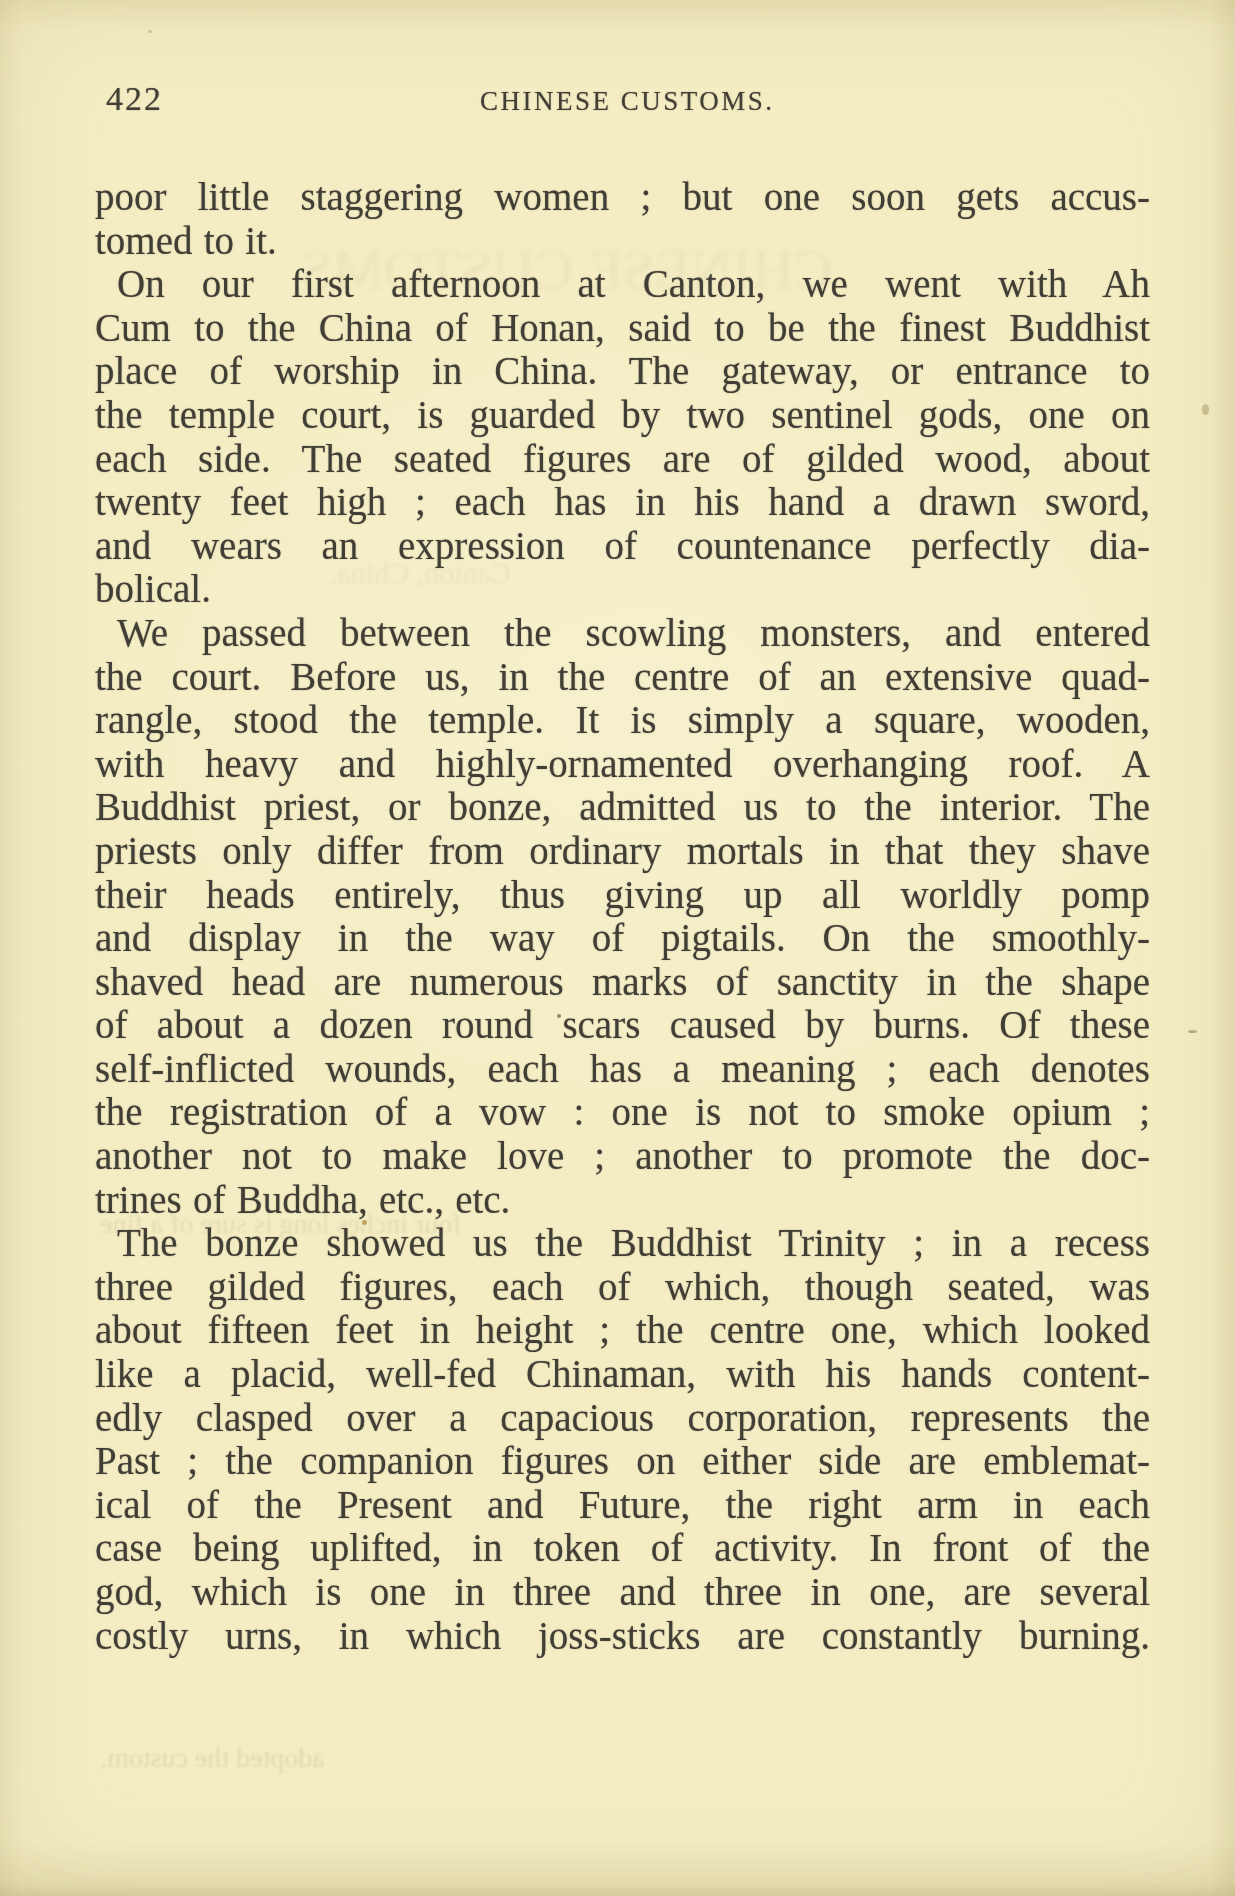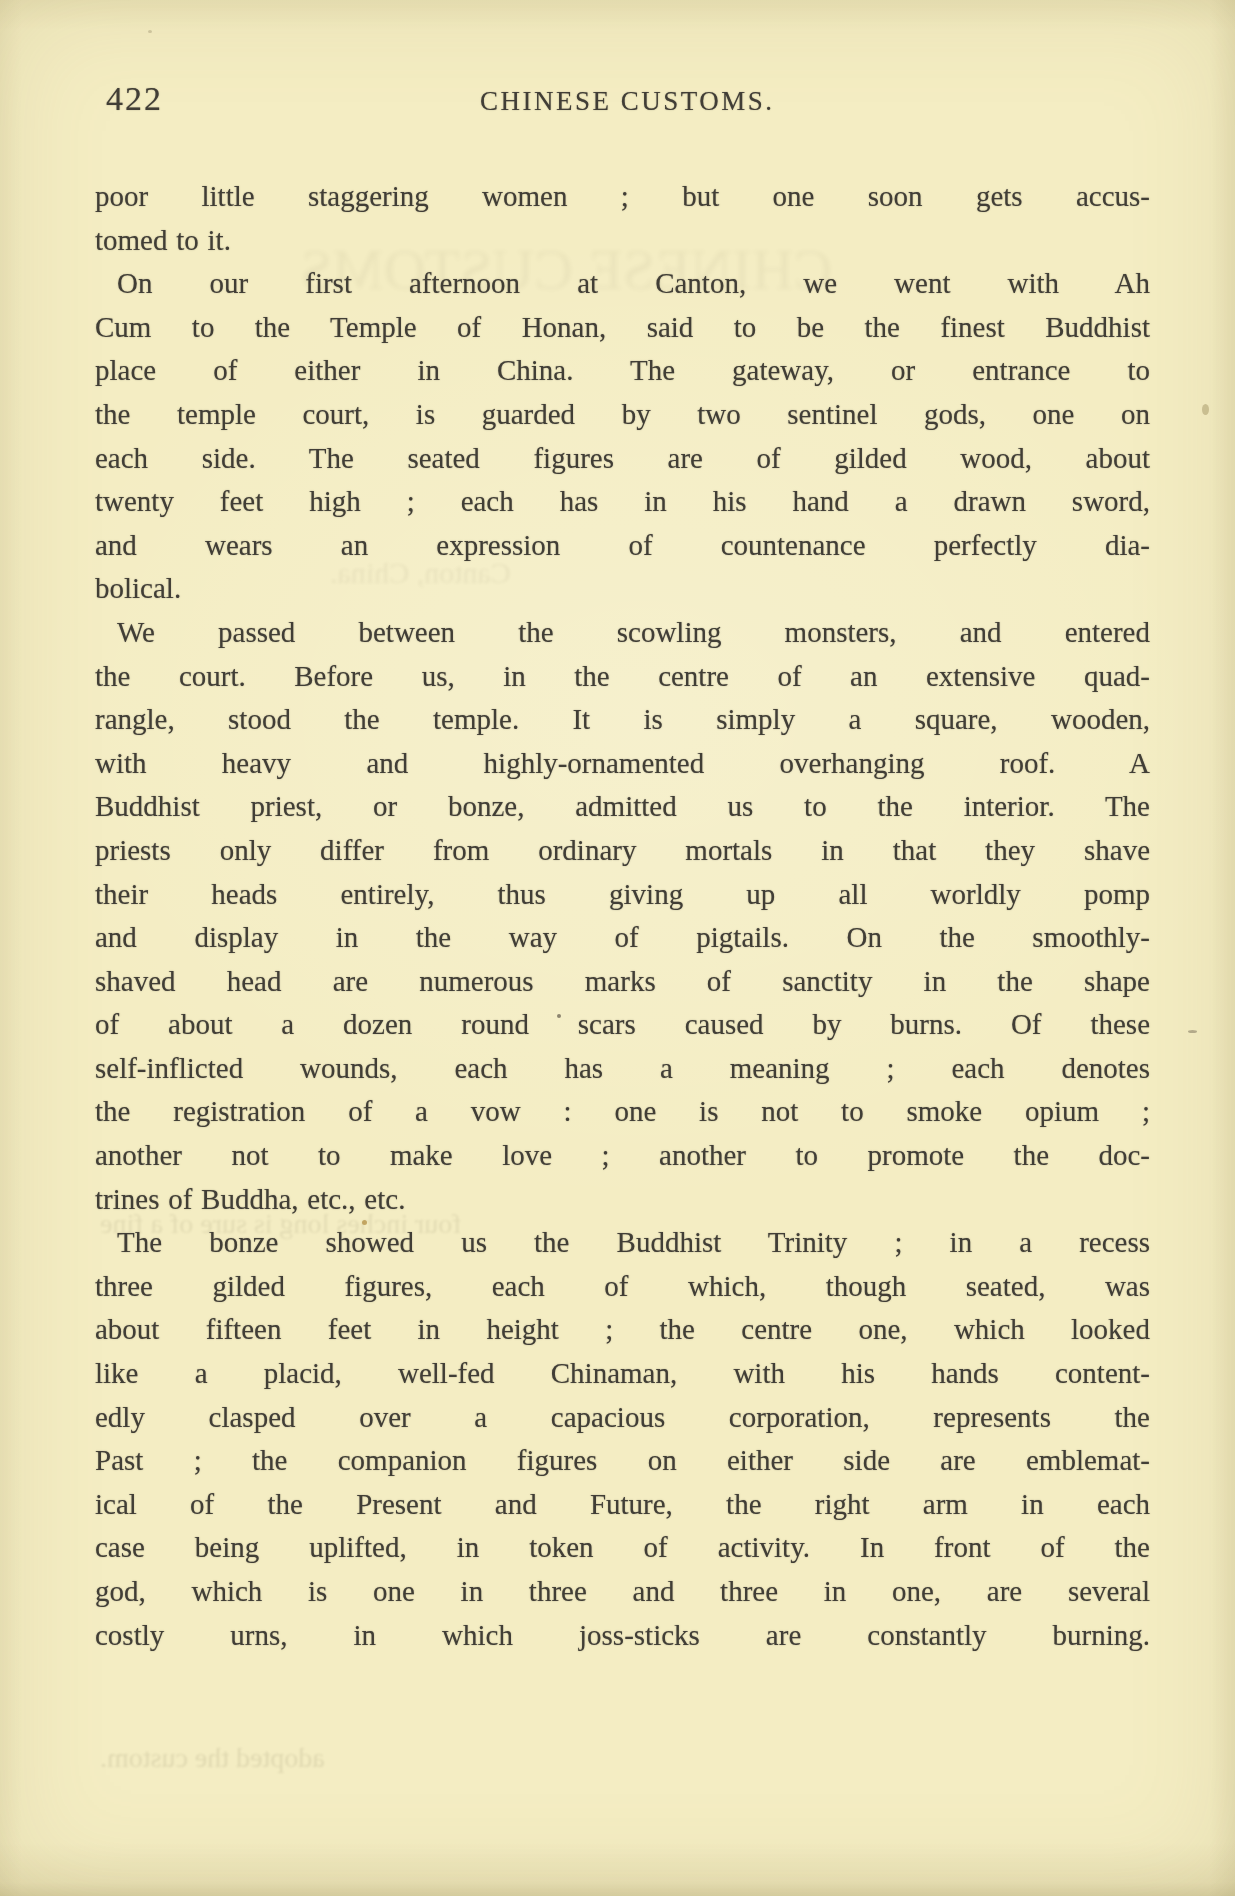--- a/index.html
+++ b/index.html
@@ -55,21 +55,21 @@
     text-shadow: 0 0 1.2px rgba(65,62,54,0.55);
     margin-left: 9px;
   }
 
   
   .body-text {
     position: absolute;
     left: 95px;
     top: 175px;
     width: 1055px;
-    font-size: 29px;
+    font-size: 39px;
     line-height: 43.6px;
     color: var(--ink);
     text-shadow: 0 0 1.3px rgba(65,62,54,0.5);
     word-spacing: 1.5px;
   }
   .paragraph { margin: 0; }
   .line {
     text-align: justify;
     text-align-last: justify;
   }
@@ -107,22 +107,22 @@
     <span class="running-title">CHINESE CUSTOMS.</span>
   </div>
 
   <div class="body-text">
       <div class="paragraph">
         <div class="line para-start">poor little staggering women ; but one soon gets accus-</div>
         <div class="line para-end">tomed to it.</div>
       </div>
       <div class="paragraph indent">
         <div class="line para-start">On our first afternoon at Canton, we went with Ah</div>
-        <div class="line">Cum to the Temple of Honan, said to be the finest Buddhist</div>
-        <div class="line">place of either in China.  The gateway, or entrance to</div>
+        <div class="line">Cum to the China of Honan, said to be the finest Buddhist</div>
+        <div class="line">place of worship in China.  The gateway, or entrance to</div>
         <div class="line">the temple court, is guarded by two sentinel gods, one on</div>
         <div class="line">each side.  The seated figures are of gilded wood, about</div>
         <div class="line">twenty feet high ; each has in his hand a drawn sword,</div>
         <div class="line">and wears an expression of countenance perfectly dia-</div>
         <div class="line para-end">bolical.</div>
       </div>
       <div class="paragraph indent">
         <div class="line para-start">We passed between the scowling monsters, and entered</div>
         <div class="line">the court.  Before us, in the centre of an extensive quad-</div>
         <div class="line">rangle, stood the temple.  It is simply a square, wooden,</div>

